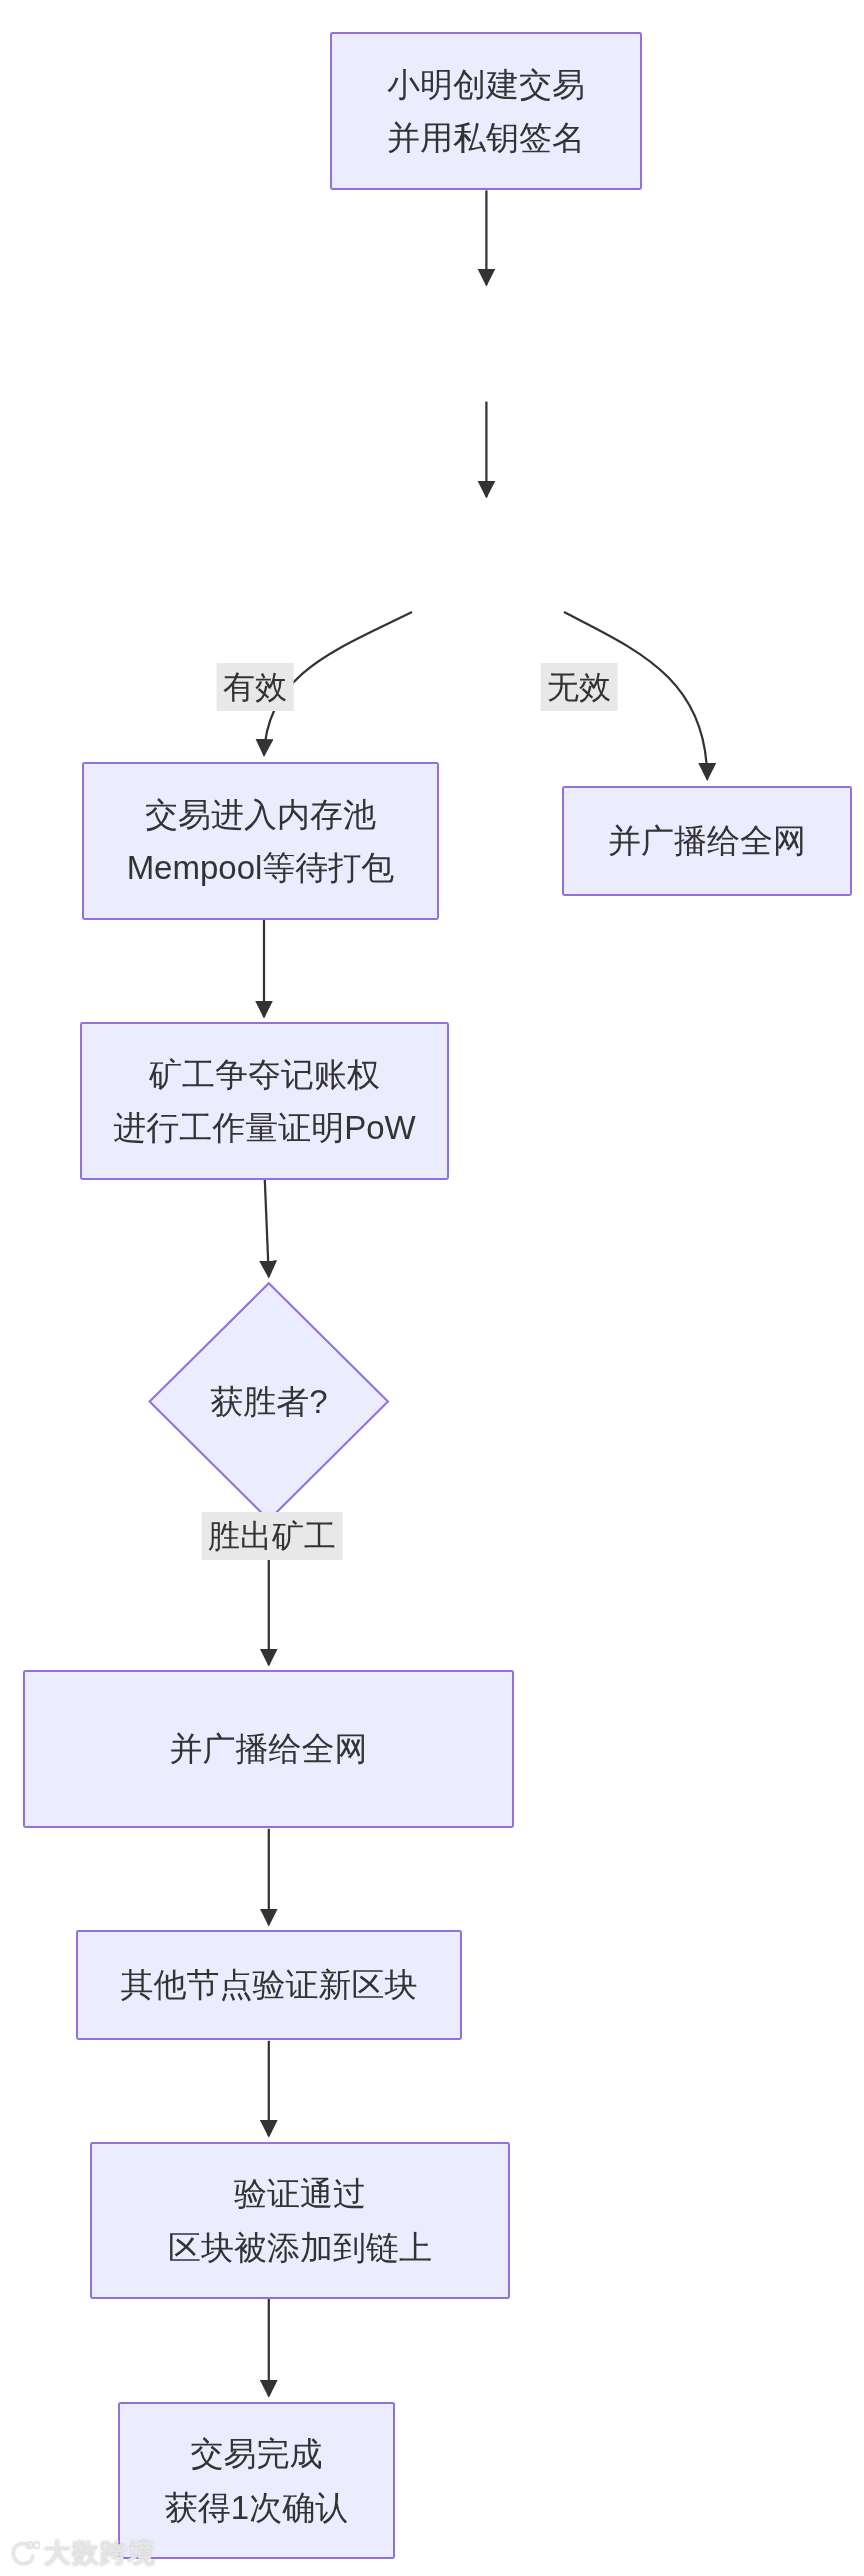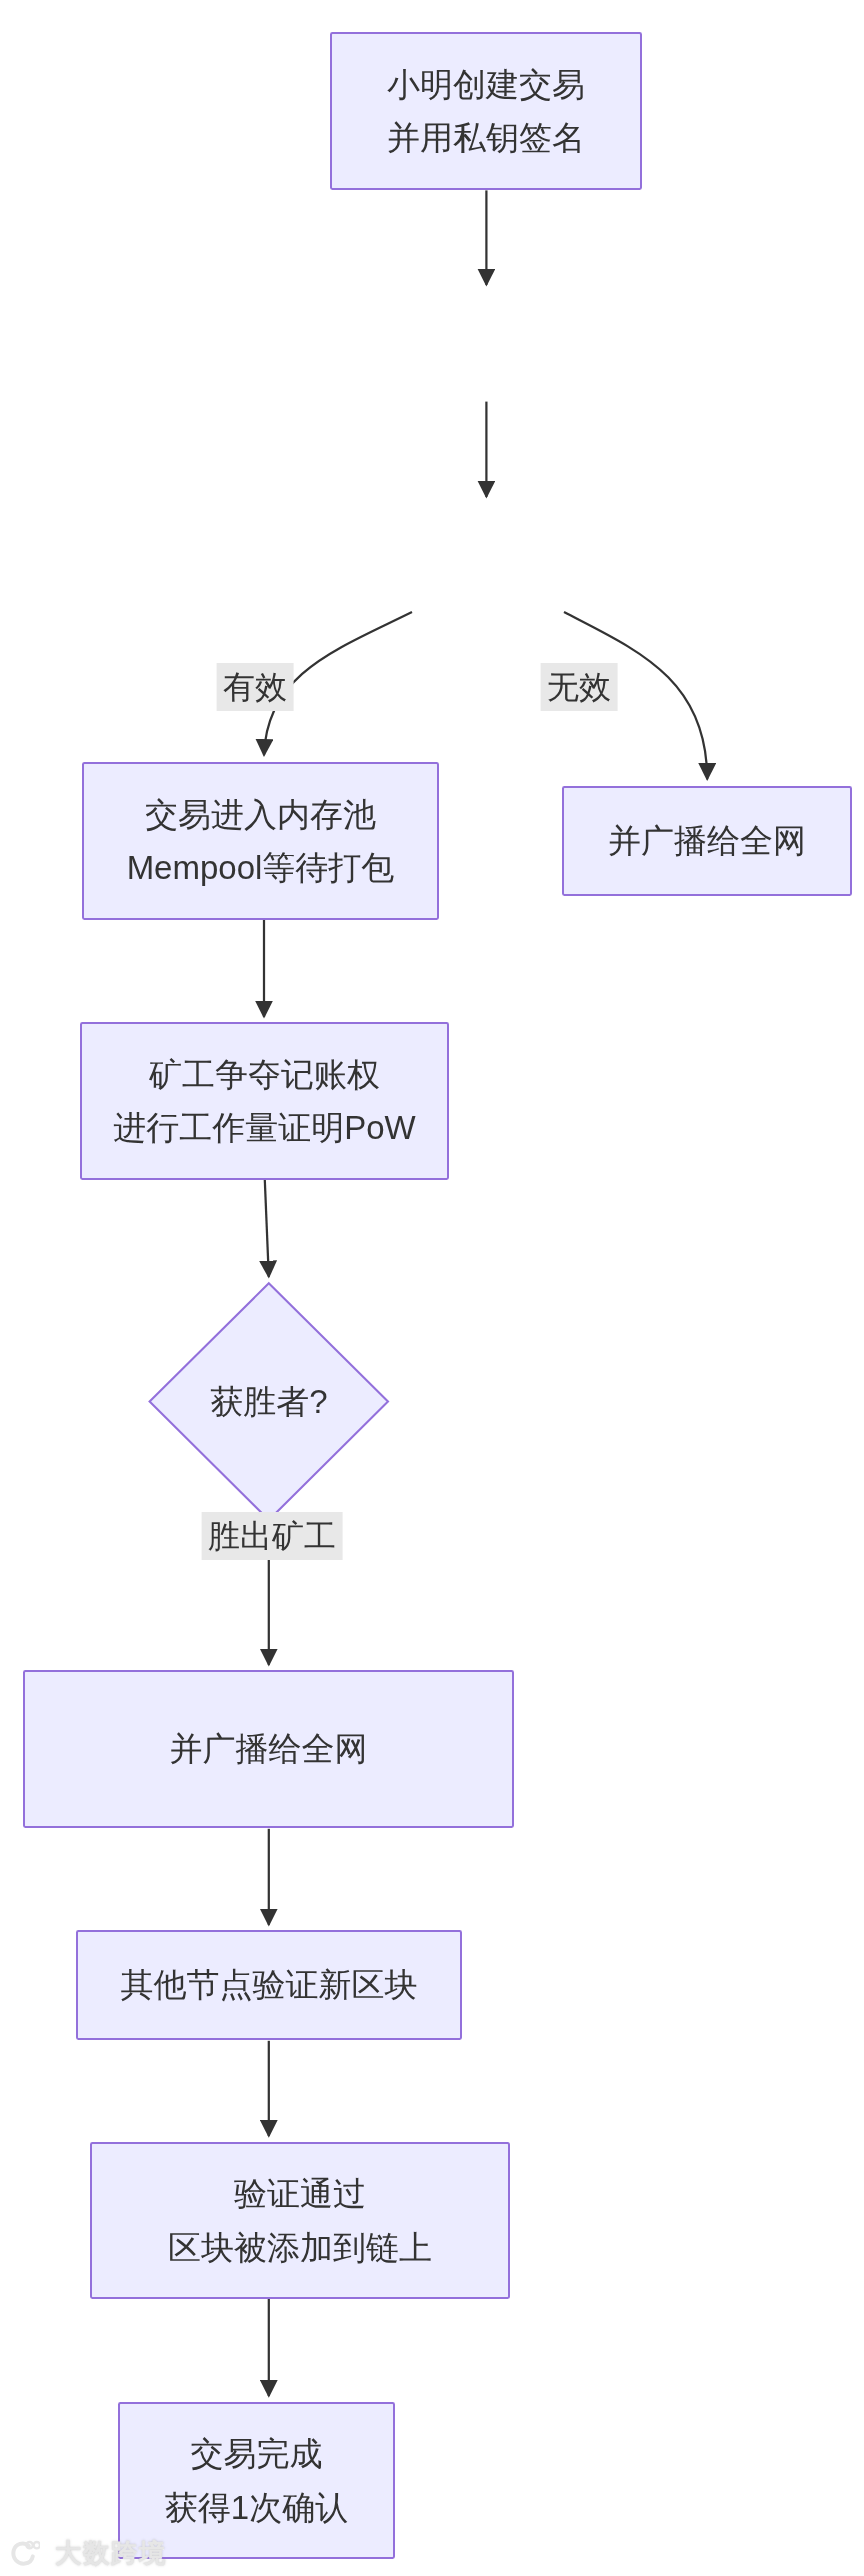--- a/index.html
+++ b/index.html
@@ -56,21 +56,21 @@
     line-height:1.2;
     padding:4.8px 6.4px;
     white-space:nowrap;
     z-index:3;
   }
   .el-valid   { left:255px; top:687px; }
   .el-invalid { left:579px; top:687px; }
   .el-winner  { left:272px; top:1536px; }
   .watermark {
     position:absolute; left:8px; top:2536px;
-    display:flex; align-items:center; gap:15px;
+    display:flex; align-items:center; gap:4px;
     z-index:4;
     color:#E6E6E6;
     font-size:26.4px;
     font-weight:bold;
     letter-spacing:1.6px;
     text-shadow: 0 0 2.4px rgba(130,130,130,0.45), 0 0.8px 0.8px rgba(255,255,255,0.9);
     user-select:none;
   }
   .watermark svg { display:block; }
 </style>

